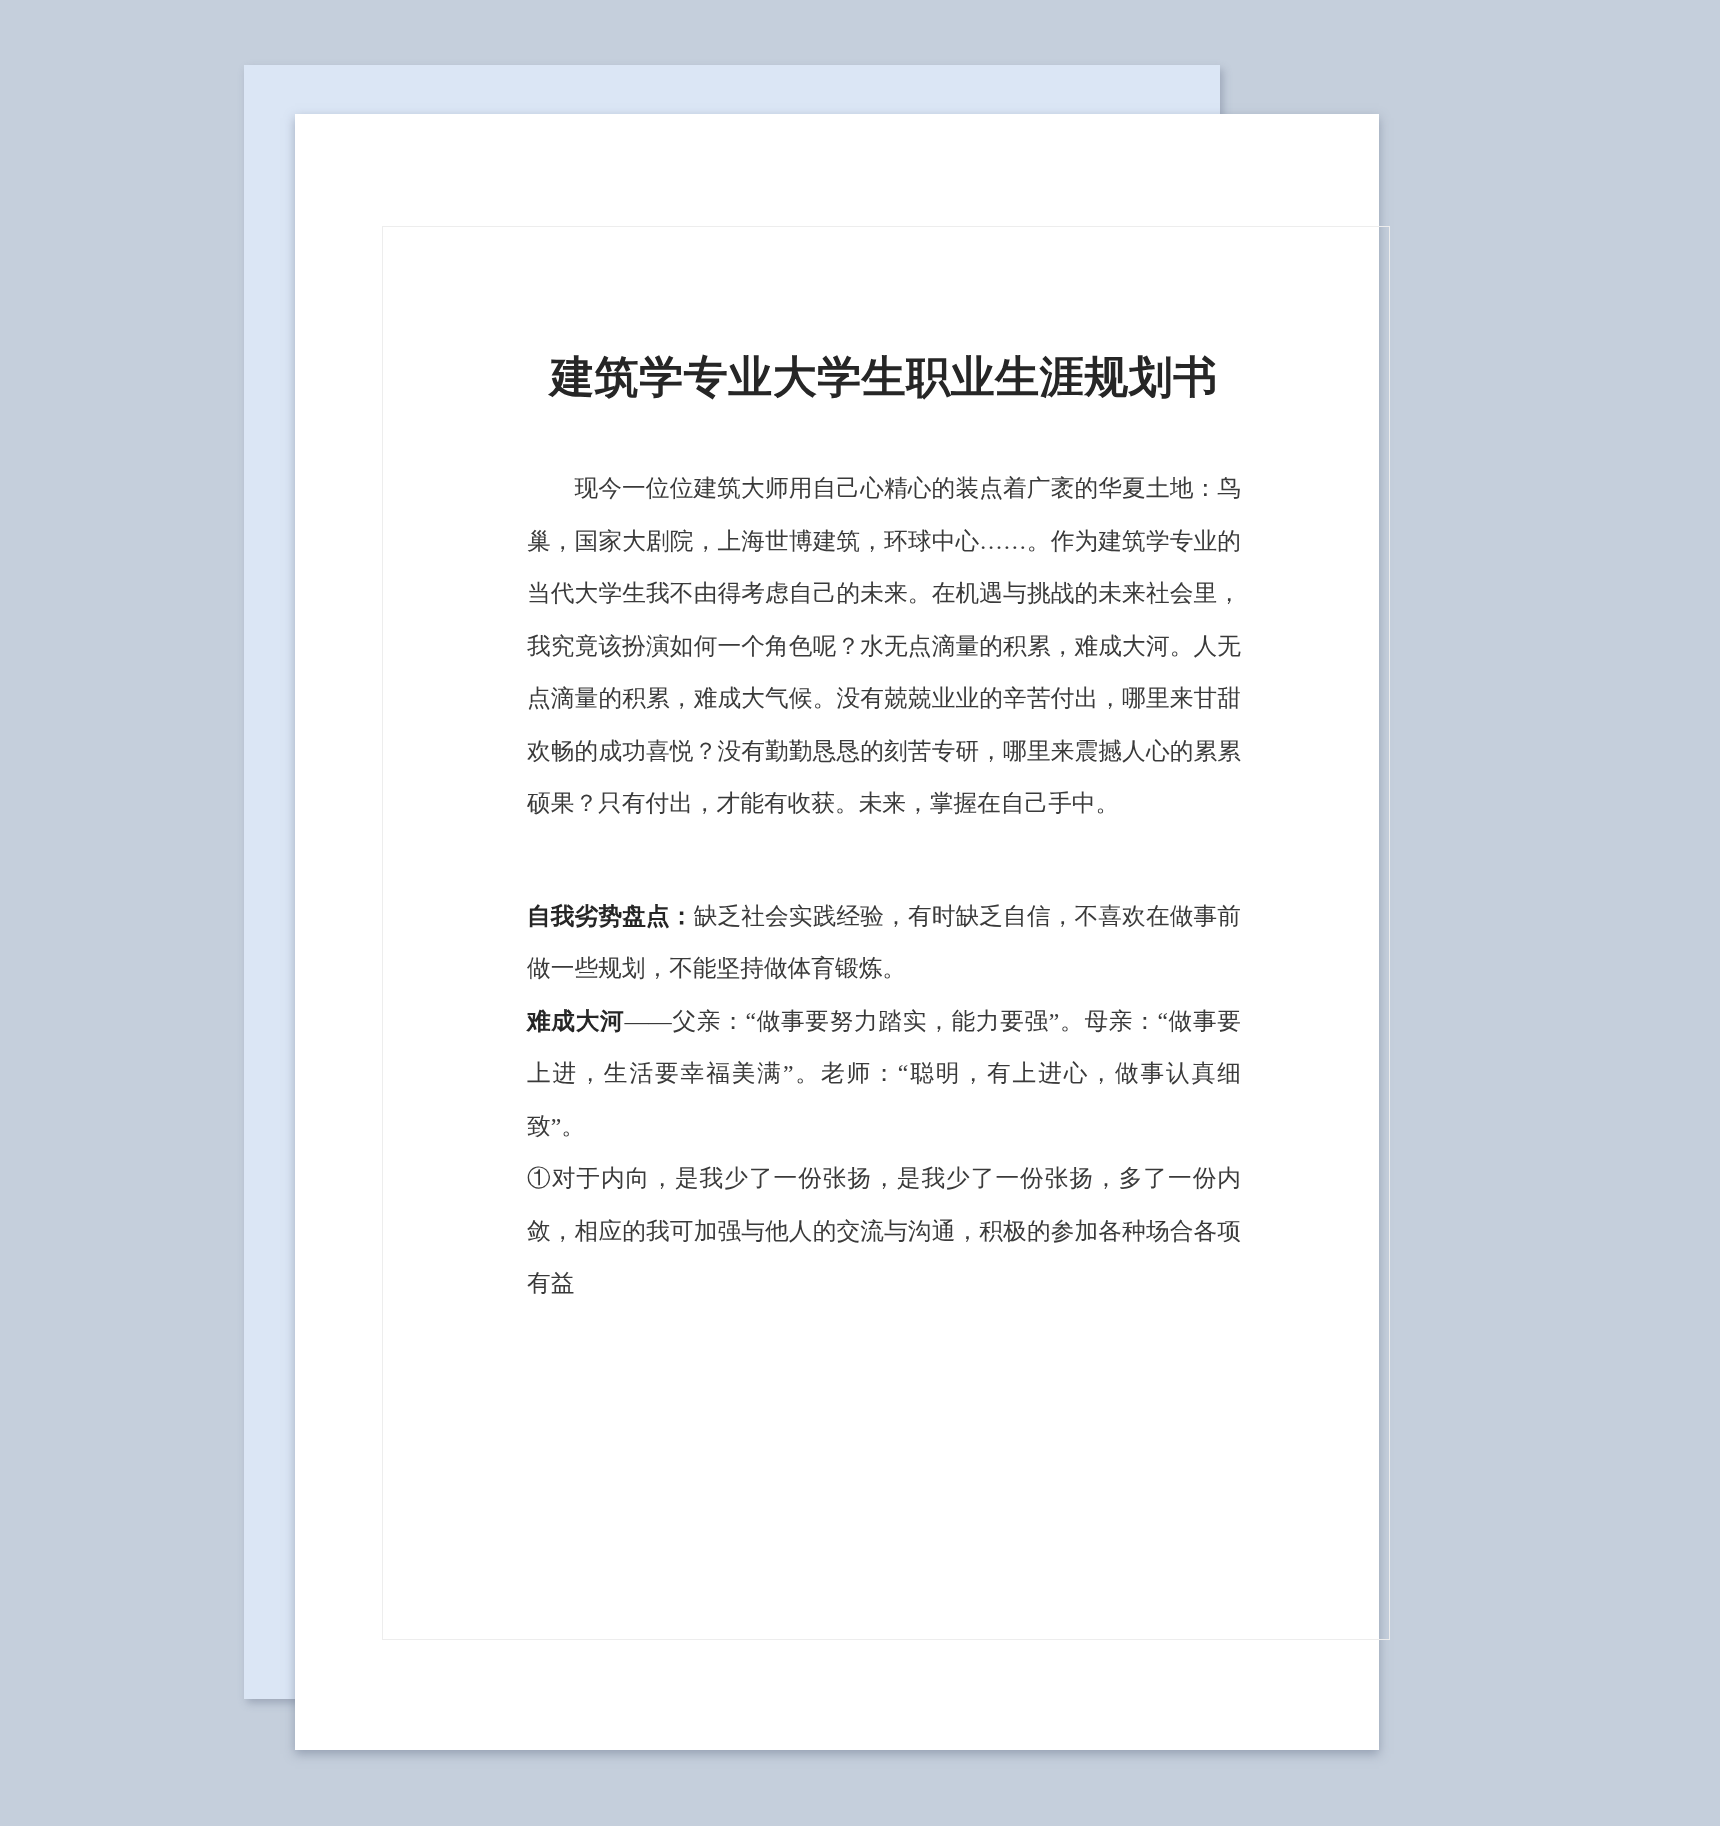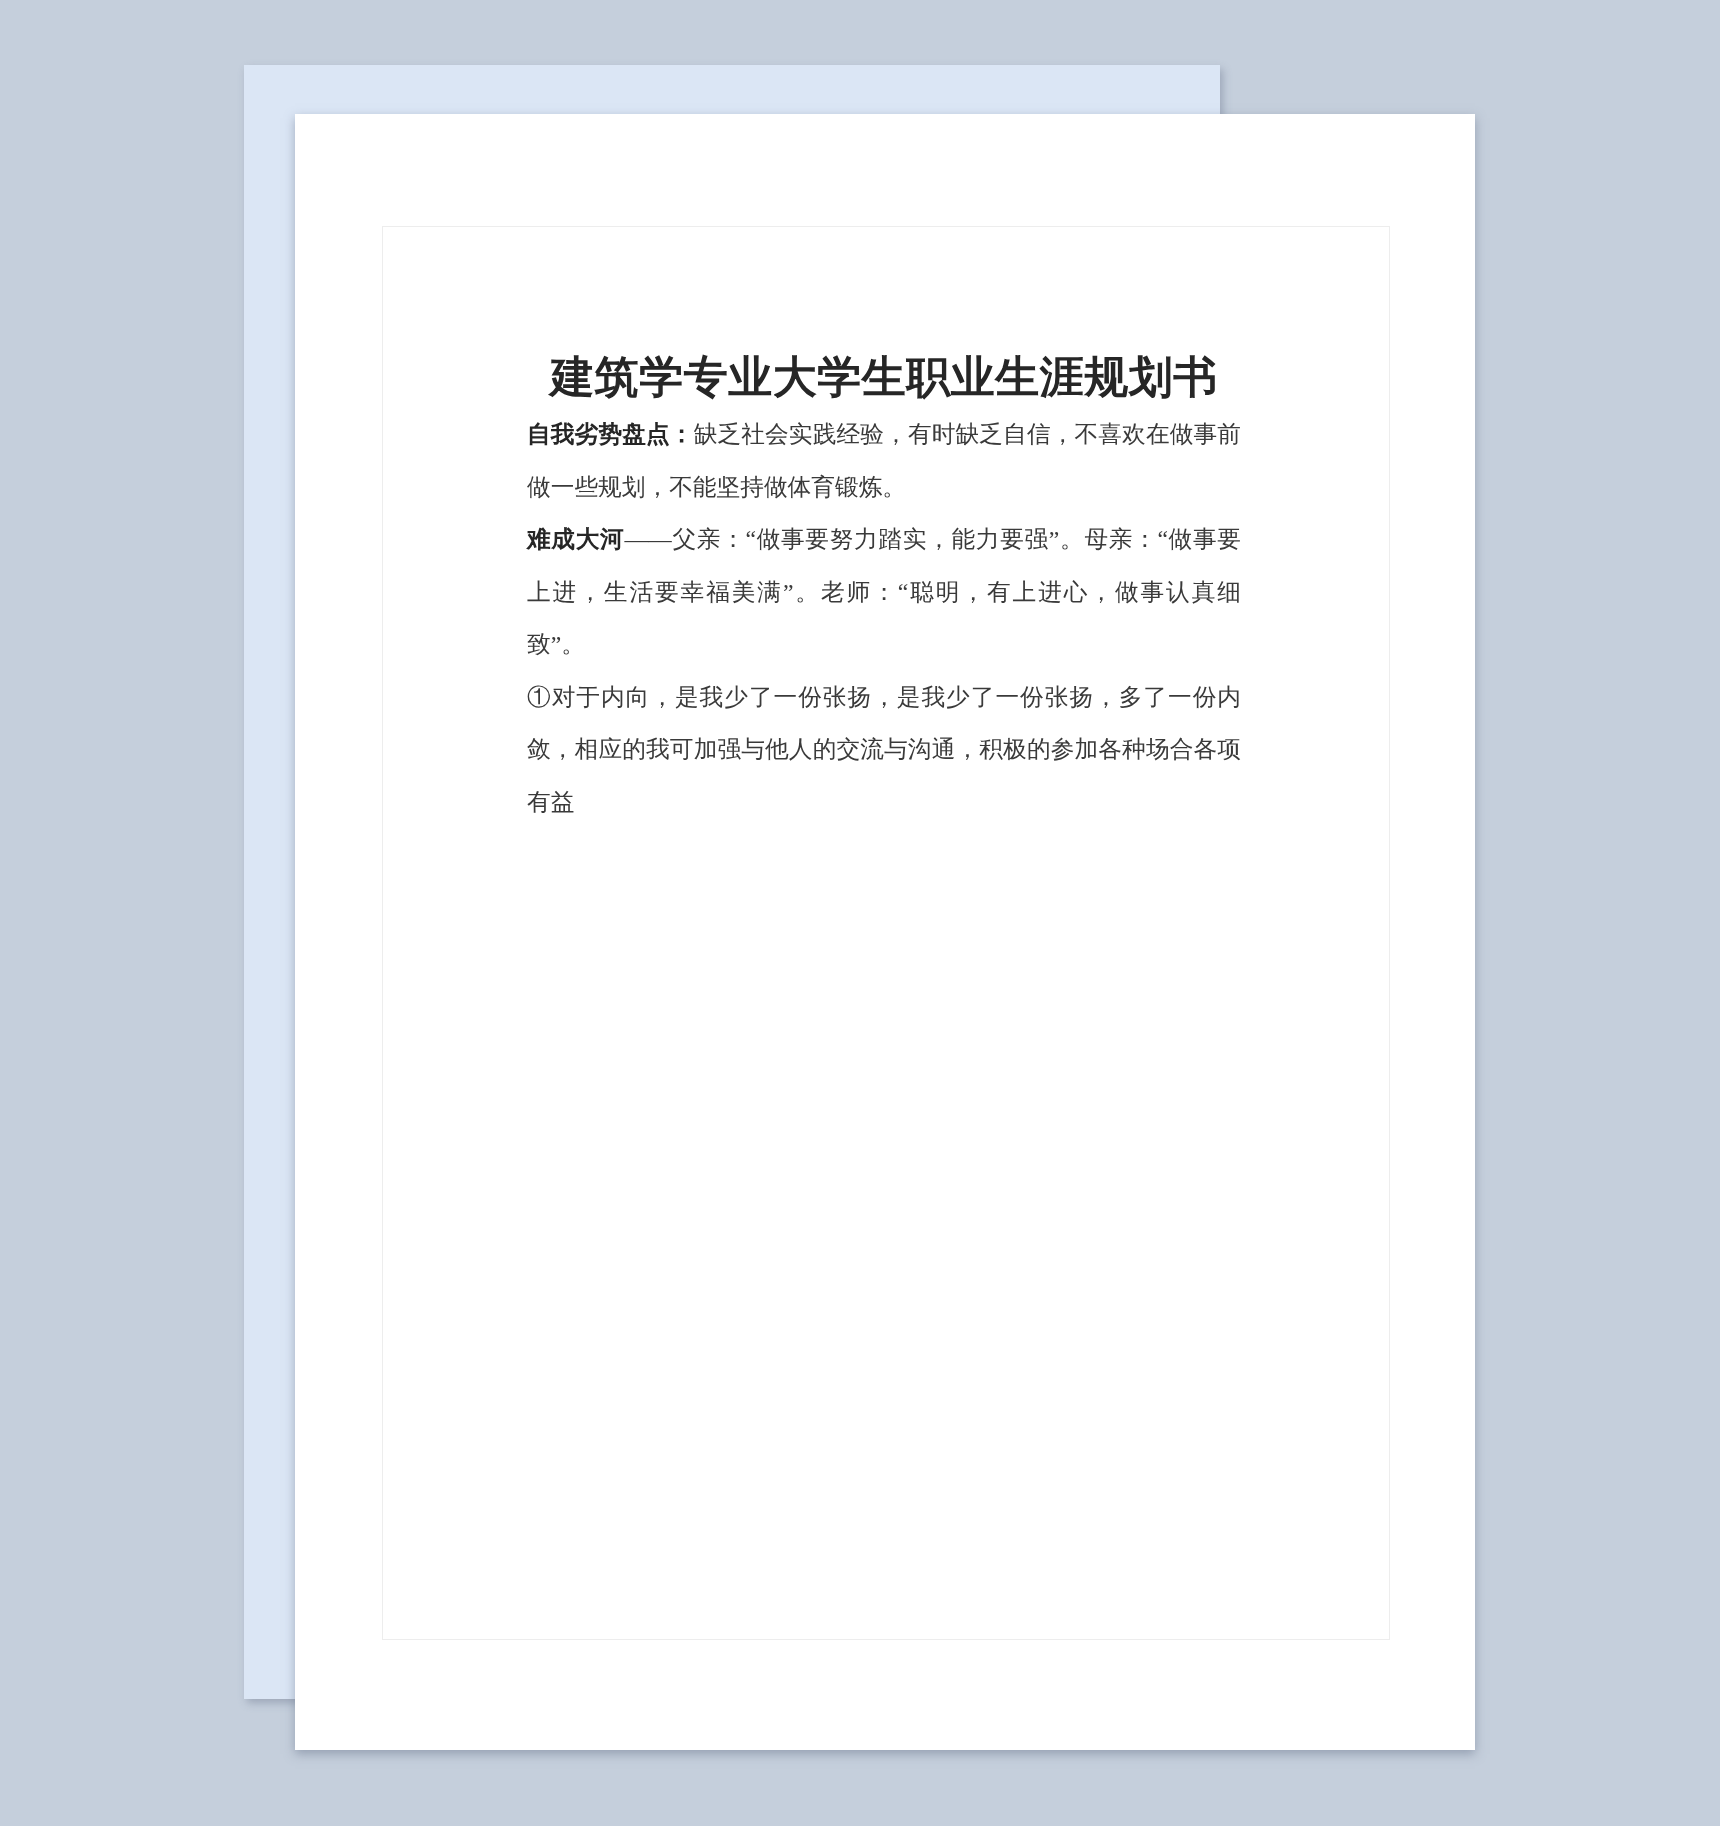--- a/index.html
+++ b/index.html
@@ -9,21 +9,21 @@
     font-family: "Liberation Serif", "DejaVu Serif", serif;
     overflow:hidden; position:relative;
   }
   .stage { position:absolute; inset:0; }
   .back-sheet {
     position:absolute; left:244px; top:65px; width:976px; height:1634px;
     background: var(--back-sheet, #dbe6f5);
     box-shadow: 3px 4px 8px rgba(108,120,142,0.45);
   }
   .page {
-    position:absolute; left:295px; top:114px; width:1180px; height:1636px;
+    position:absolute; left:295px; top:114px; width:1084px; height:1636px;
     background: var(--paper, #ffffff);
     box-shadow: 0 4px 10px rgba(100,112,136,0.5);
   }
   .inner-frame {
     position:absolute; left:87px; top:112px; width:1006px; height:1412px;
     border:1px solid #ededed;
     pointer-events:none;
   }
   .content {
     position:absolute; left:232px; top:0; width:714px;
@@ -57,20 +57,21 @@
 
   <div class="back-sheet"></div>
 
   <div class="page">
     <div class="inner-frame"></div>
 
     <div class="content">
 
       <h1 class="doc-title">建筑学专业大学生职业生涯规划书</h1>
 
+      <p class="intro">现今一位位建筑大师用自己心精心的装点着广袤的华夏土地：鸟巢，国家大剧院，上海世博建筑，环球中心……。作为建筑学专业的当代大学生我不由得考虑自己的未来。在机遇与挑战的未来社会里，我究竟该扮演如何一个角色呢？水无点滴量的积累，难成大河。人无点滴量的积累，难成大气候。没有兢兢业业的辛苦付出，哪里来甘甜欢畅的成功喜悦？没有勤勤恳恳的刻苦专研，哪里来震撼人心的累累硕果？只有付出，才能有收获。未来，掌握在自己手中。</p>
 
 
 
       <p class="section"><strong>自我劣势盘点：</strong><span>缺乏社会实践经验，有时缺乏自信，不喜欢在做事前做一些规划，不能坚持做体育锻炼。</span></p>
 
       <p class="section"><strong>难成大河</strong><span>——父亲：“做事要努力踏实，能力要强”。母亲：“做事要上进，生活要幸福美满”。老师：“聪明，有上进心，做事认真细致”。</span></p>
 
 
       <p class="section">①对于内向，是我少了一份张扬，是我少了一份张扬，多了一份内敛，相应的我可加强与他人的交流与沟通，积极的参加各种场合各项有益</p>
 

